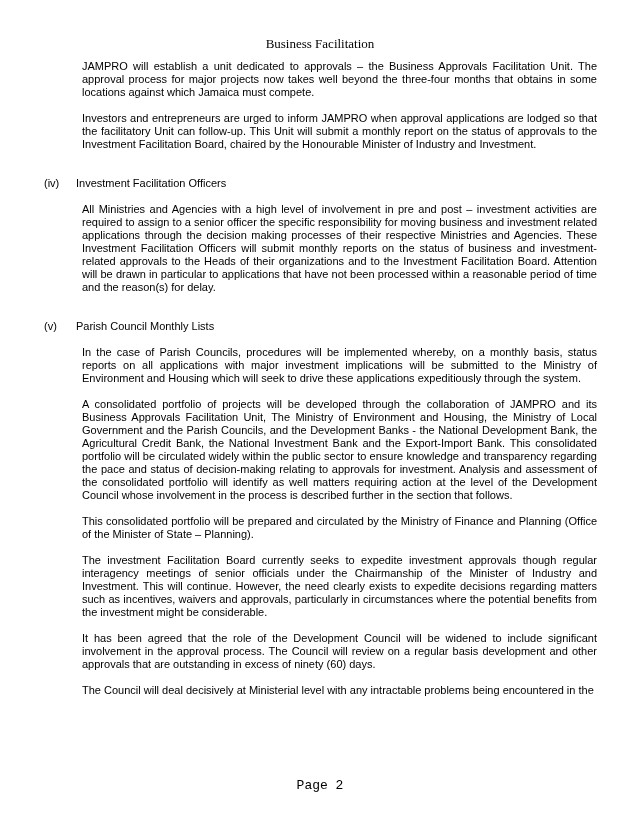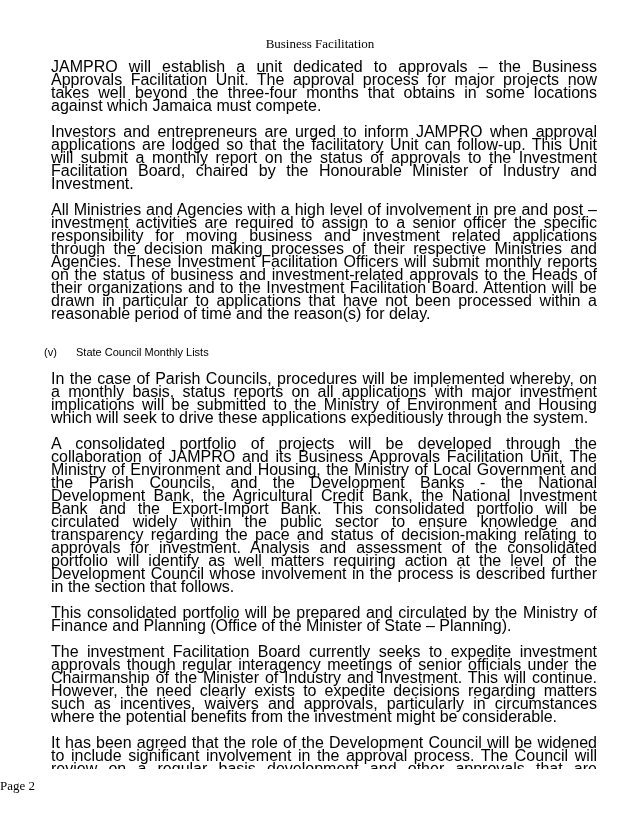--- a/index.html
+++ b/index.html
@@ -23,22 +23,22 @@
   }
   .doc-title {
     margin: 36px 0 8px 0;
     text-align: center;
     font-family: "Liberation Serif", serif;
     font-size: 13px;
     line-height: 15px;
     font-weight: normal;
   }
   p.body-para {
-    margin: 13px 43px 0 51px;
-    font-size: 16px;
+    margin: 13px 43px 0 82px;
+    font-size: 11px;
     line-height: 13px;
     text-align: justify;
     text-align-last: left;
   }
   p.body-para.first { margin-top: 9px; }
   .sec-head {
     display: flex;
     margin: 26px 43px 0 44px;
     font-size: 11px;
     line-height: 13px;
@@ -46,42 +46,46 @@
   .sec-label {
     width: 32px;
     flex-shrink: 0;
   }
   .sec-title { flex: 1; }
   .footer {
     position: absolute;
     top: 778px;
     left: 0;
     width: 640px;
-    text-align: left;
-    font-family: Liberation Serif, serif;
+    text-align: center;
+    font-family: Liberation Mono, monospace;
     font-size: 13px;
     line-height: 15px;
   }
 </style>
 </head>
 <body>
 
 <div class="page">
   <div class="content">
 
     <h1 class="doc-title">Business Facilitation</h1>
 
     <p class="body-para first">JAMPRO will establish a unit dedicated to approvals – the Business Approvals Facilitation Unit.  The approval process for major projects now takes well beyond the three-four months that obtains in some locations against which Jamaica must compete.</p>
     <p class="body-para">Investors and entrepreneurs are urged to inform JAMPRO when approval applications are lodged so that the facilitatory Unit can follow-up.  This Unit will submit a monthly report on the status of approvals to the Investment Facilitation Board, chaired by the Honourable Minister of Industry and Investment.</p>
 
+    <div class="sec-head">
+      <span class="sec-label">(iv)</span>
+      <span class="sec-title">Investment Facilitation Officers</span>
+    </div>
     <p class="body-para">All Ministries and Agencies with a high level of involvement in pre and post – investment activities are required to assign to a senior officer the specific responsibility for moving business and investment related applications through the decision making processes of their respective Ministries and Agencies.  These Investment Facilitation Officers will submit monthly reports on the status of business and investment-related approvals to the Heads of their organizations and to the Investment Facilitation Board.  Attention will be drawn in particular to applications that have not been processed within a reasonable period of time and the reason(s) for delay.</p>
 
     <div class="sec-head">
       <span class="sec-label">(v)</span>
-      <span class="sec-title">State Council Monthly Lists</span>
+      <span class="sec-title">Parish Council Monthly Lists</span>
     </div>
     <p class="body-para">In the case of Parish Councils, procedures will be implemented whereby, on a monthly basis, status reports on all applications with major investment implications will be submitted to the Ministry of Environment and Housing which will seek to drive these applications expeditiously through the system.</p>
 
     <p class="body-para">A consolidated portfolio of projects will be developed through the collaboration of JAMPRO and its Business Approvals Facilitation Unit, The Ministry of Environment and Housing, the Ministry of Local Government and the Parish Councils, and the Development Banks - the National Development Bank, the Agricultural Credit Bank, the National Investment Bank and the Export-Import Bank.  This consolidated portfolio will be circulated widely within the public sector to ensure knowledge and transparency regarding the pace and status of decision-making relating to approvals for investment.  Analysis and assessment of the consolidated portfolio will identify as well matters requiring action at the level of the Development Council whose involvement in the process is described further in the section that follows.</p>
     <p class="body-para">This consolidated portfolio will be prepared and circulated by the Ministry of Finance and Planning (Office of the Minister of State – Planning).</p>
 
     <p class="body-para">The investment Facilitation Board currently seeks to expedite investment approvals though regular interagency meetings of senior officials under the Chairmanship of the Minister of Industry and Investment.  This will continue.  However, the need clearly exists to expedite decisions regarding matters such as incentives, waivers and approvals, particularly in circumstances where the potential benefits from the investment might be considerable.</p>
     <p class="body-para">It has been agreed that the role of the Development Council will be widened to include significant involvement in the approval process.  The Council will review on a regular basis development and other approvals that are outstanding in excess of ninety (60) days.</p>
     <p class="body-para">The Council will deal decisively at Ministerial level with any intractable problems being encountered in the</p>
 

